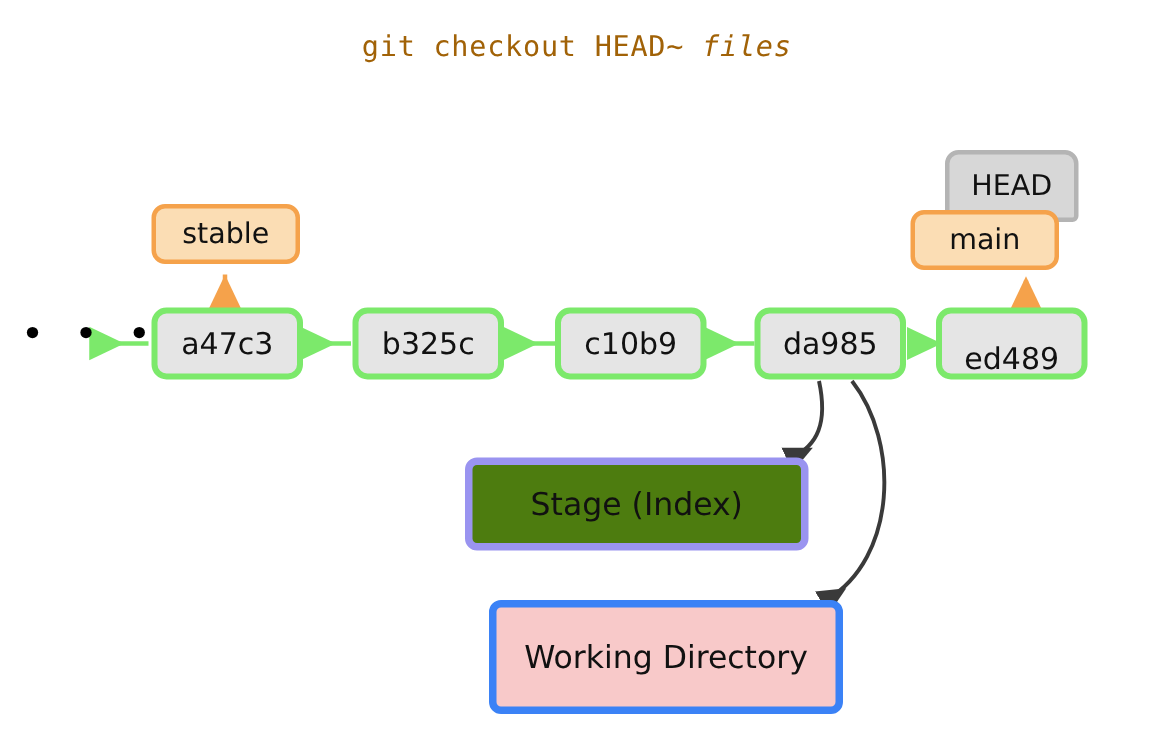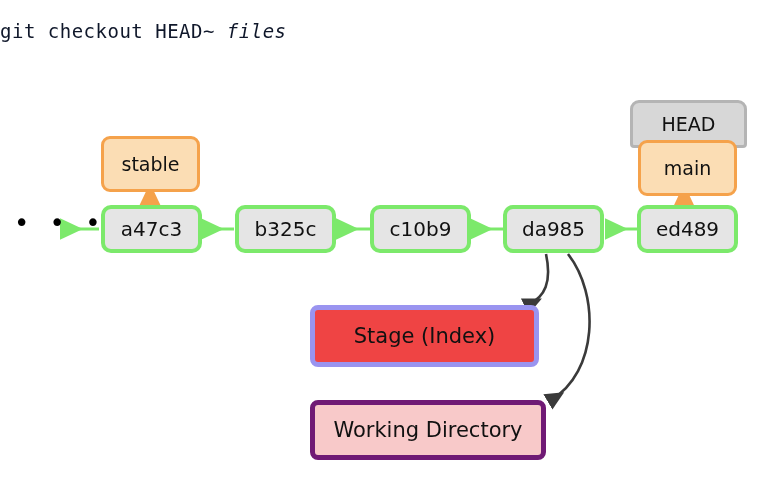--- a/index.html
+++ b/index.html
@@ -15,24 +15,25 @@
     font-family: "DejaVu Sans", sans-serif;
     color: #1a1a1a;
   }
 
   
   #diagram-title {
     position: absolute;
     left: 0;
     top: 20px;
     width: 769px;
+    text-align: center;
     font-family: "DejaVu Sans Mono", monospace;
     font-size: 19px;
     letter-spacing: 0.5px;
-    color: #0f172a;
+    color: #a16207;
     white-space: pre;
   }
   #diagram-title .arg {
     font-style: italic;
   }
 
   
   #arrow-layer {
     position: absolute;
     left: 0;
@@ -62,54 +63,55 @@
     width: 101px;
     height: 48px;
     font-size: 20px;
     color: #111111;
   }
 
   .ref-node {
     background: #fbddb4;
     border: 3px solid #f5a24b;
     width: 99px;
-    height: 56px;
+    height: 40px;
     color: #111111;
     font-size: 19px;
   }
 
   .head-node {
     background: #d7d7d7;
     border: 3px solid #b4b4b4;
-    width: 117px;
+    width: 89px;
     height: 48px;
     color: #111111;
     font-size: 19px;
     border-radius: 9px 9px 4px 4px;
   }
 
   .area-node {
     border-radius: 8px;
     font-size: 21px;
   }
 
   .stage-node {
-    background: #ef4444;
+    background: #4d7c0f;
     border: 5px solid #9a94f0;
     width: 229px;
     height: 62px;
     color: #111111;
   }
 
   .worktree-node {
     background: #f8c9c9;
-    border: 5px solid #701a75;
+    border: 5px solid #3b82f6;
     width: 236px;
-    height: 60px;
-    color: #111111;
+    height: 76px;
+    color: #111111;
+    margin-left: 16px;
   }
 
   
   #ellipsis {
     position: absolute;
     left: 14px;
     top: 210px;
     font-size: 26px;
     letter-spacing: 6px;
     color: #000000;
@@ -165,33 +167,33 @@
 </div>
 
 <div class="node commit-node" style="left:370px; top:205px;text-align:center;">
   <span>c10b9</span>
 </div>
 
 <div class="node commit-node" style="left:503px; top:205px;align-items:center;">
   <span>da985</span>
 </div>
 
-<div class="node commit-node" style="left:637px; top:205px;">
+<div class="node commit-node" style="left:624px; top:205px;align-items:flex-end;">
   <span>ed489</span>
 </div>
 
 <div class="node ref-node" style="left:101px; top:136px;">
   <span>stable</span>
 </div>
 
 <div class="node head-node" style="left:630px; top:100px;">
   <span>HEAD</span>
 </div>
 
-<div class="node ref-node" style="left:638px; top:140px;">
+<div class="node ref-node" style="left:607px; top:140px;">
   <span>main</span>
 </div>
 
 <div class="node area-node stage-node" style="left:310px; top:305px;">
   <span>Stage (Index)</span>
 </div>
 
 <div class="node area-node worktree-node" style="left:310px; top:400px;">
   <span>Working Directory</span>
 </div>

